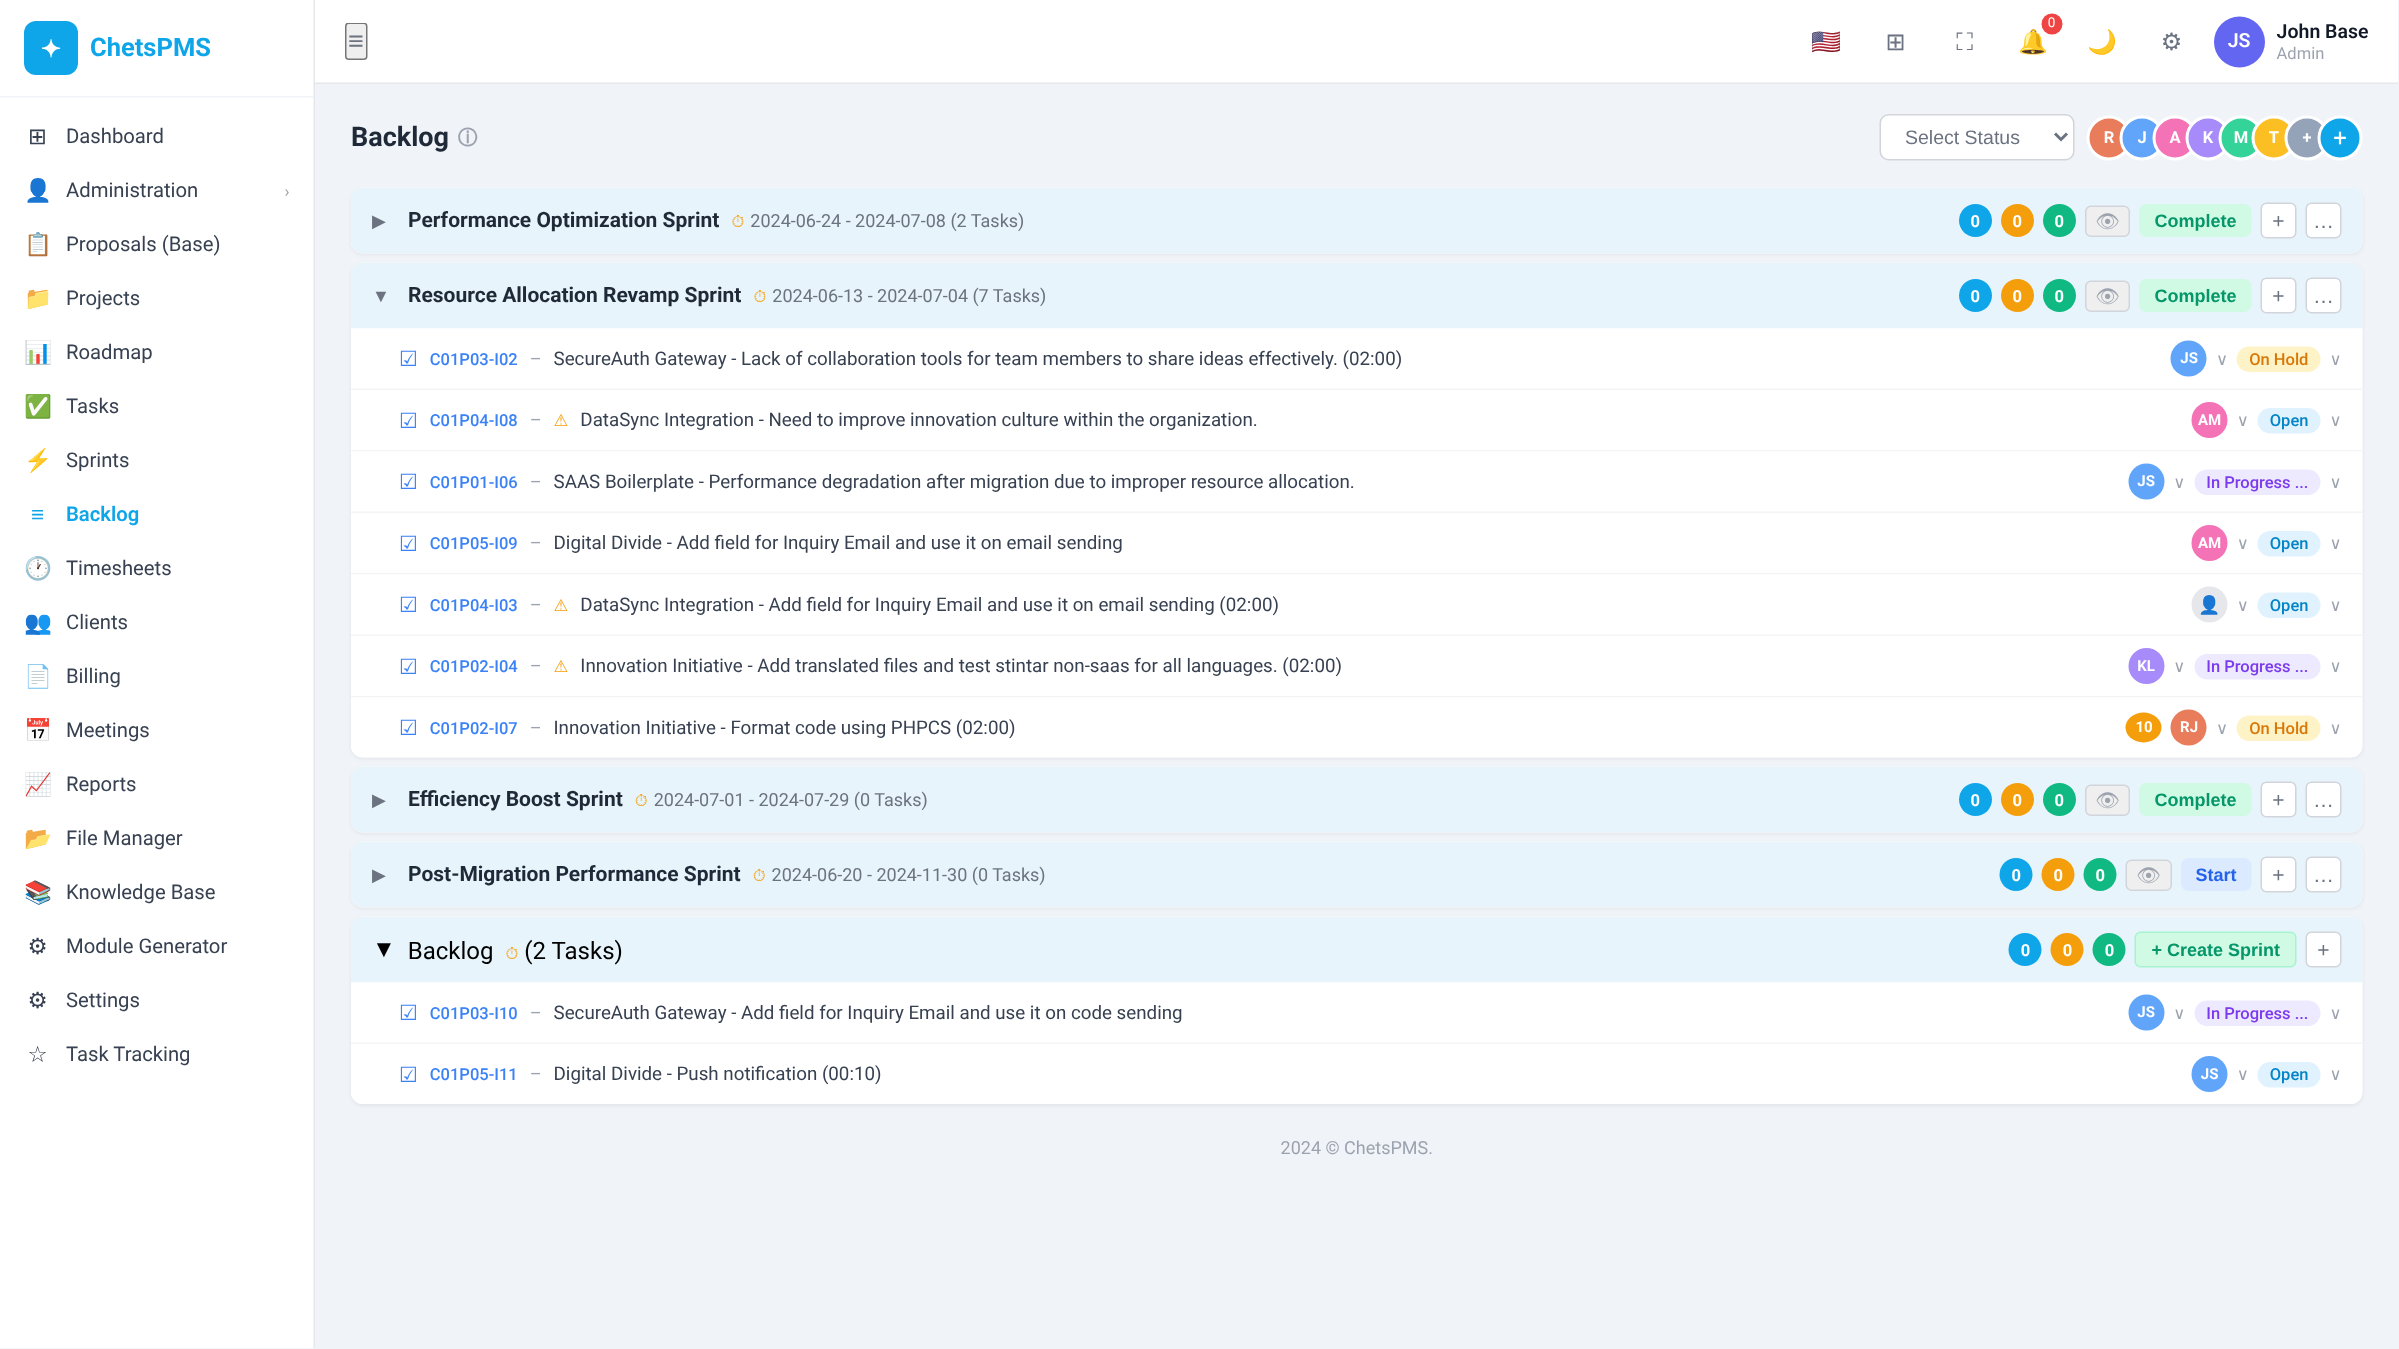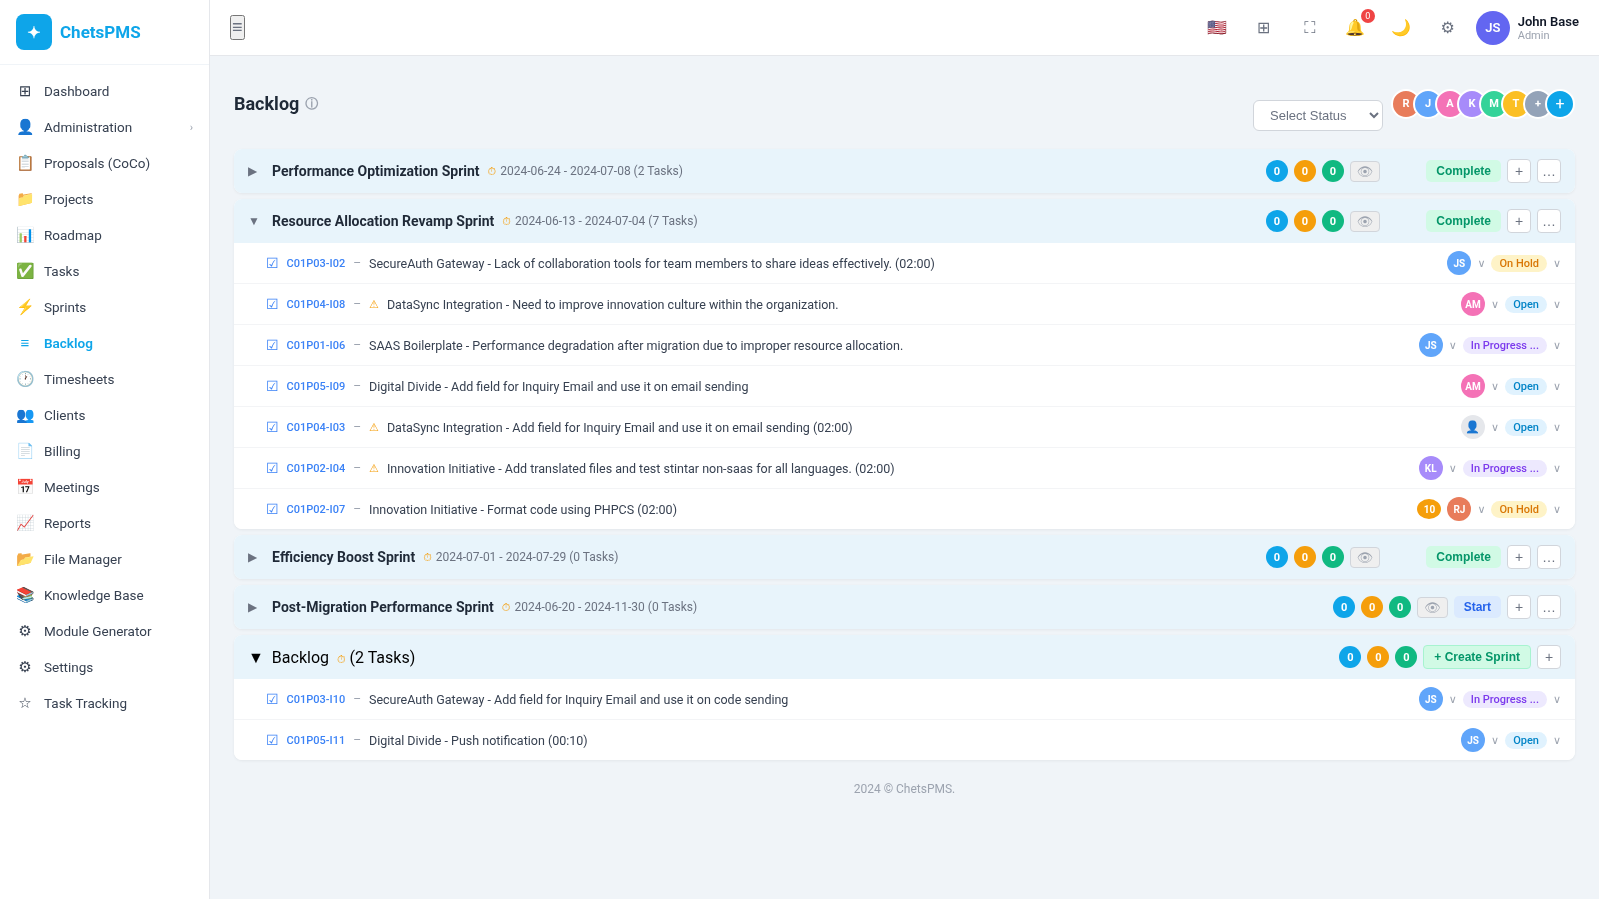--- a/index.html
+++ b/index.html
@@ -94,21 +94,20 @@
       margin-bottom: 18px;
     }
     .page-title { font-size: 18px; font-weight: 700; color: #1f2937; display: flex; align-items: center; gap: 6px; }
     .page-title .info-icon { font-size: 13px; color: #9ca3af; }
     .header-right { display: flex; align-items: center; gap: 8px; }
     .status-select {
       border: 1px solid #d1d5db; border-radius: 6px;
       padding: 6px 12px; font-size: 13px; color: #6b7280;
       background: #fff; cursor: pointer;
       min-width: 130px;
-      margin-top: 24px;
     }
     .avatar-group { display: flex; align-items: center; }
     .avatar-group .av {
       width: 30px; height: 30px; border-radius: 50%;
       border: 2px solid #fff;
       margin-left: -8px;
       display: flex; align-items: center; justify-content: center;
       font-size: 11px; font-weight: 700; color: #fff;
       overflow: hidden;
     }
@@ -142,21 +141,21 @@
     }
     .count-badge.blue { background: #0ea5e9; }
     .count-badge.orange { background: #f59e0b; }
     .count-badge.green { background: #10b981; }
     .sprint-eye-btn { font-size: 13px; color: #9ca3af; cursor: pointer; border: 1px solid #d1d5db; border-radius: 4px; padding: 2px 6px; }
     .sprint-status-btn {
       font-size: 12px; font-weight: 600;
       padding: 4px 10px; border-radius: 5px;
       cursor: pointer; border: none;
     }
-    .sprint-status-btn.complete { background: #d1fae5; color: #059669; margin-left: 40px; }
+    .sprint-status-btn.complete { background: #d1fae5; color: #059669; }
     .sprint-status-btn.start { background: #dbeafe; color: #2563eb; }
     .sprint-action-btn {
       width: 24px; height: 24px;
       border: 1px solid #d1d5db; border-radius: 4px;
       display: flex; align-items: center; justify-content: center;
       font-size: 14px; color: #6b7280; cursor: pointer; background: #fff;
     }
 
     
     .task-row {
@@ -229,21 +228,21 @@
     <span>Dashboard</span>
 
   </div>
       <div class="nav-item">
     <span class="nav-icon">👤</span>
     <span>Administration</span>
     <span class="nav-arrow">›</span>
   </div>
       <div class="nav-item">
     <span class="nav-icon">📋</span>
-    <span>Proposals (CoCo)</span>
+    <span>Proposals (Base)</span>
 
   </div>
       <div class="nav-item">
     <span class="nav-icon">📁</span>
     <span>Projects</span>
 
   </div>
       <div class="nav-item">
     <span class="nav-icon">📊</span>
     <span>Roadmap</span>

